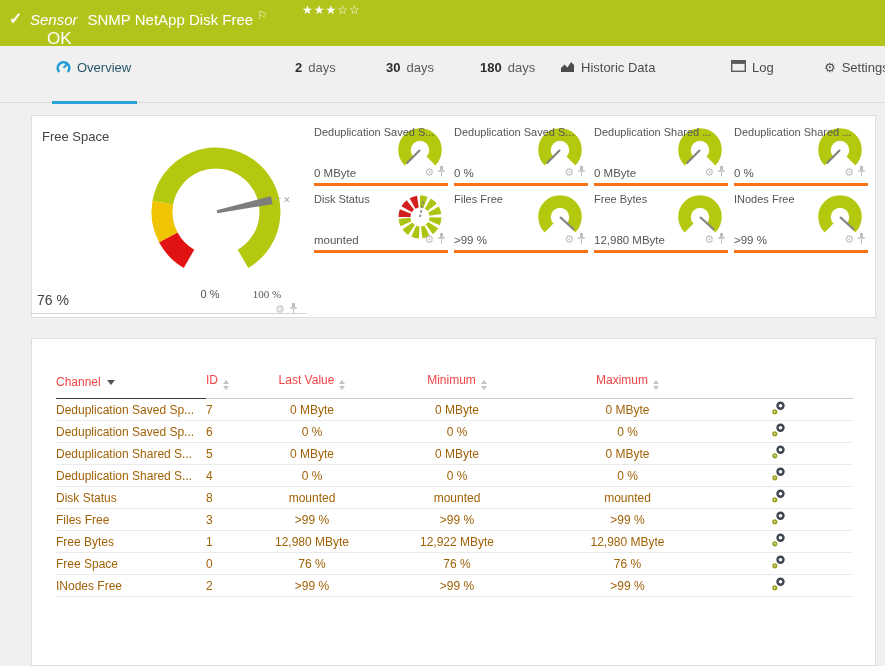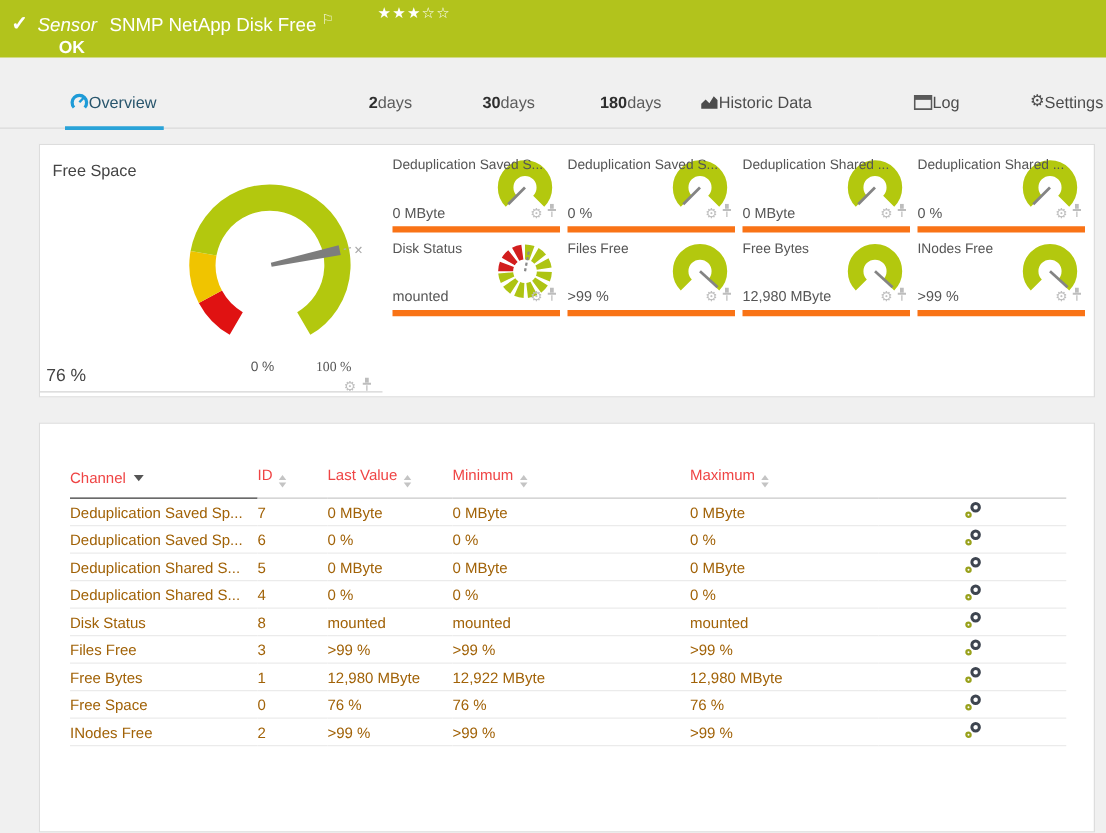--- a/index.html
+++ b/index.html
@@ -6,25 +6,25 @@
   html,body { width:885px; height:666px; overflow:hidden; background:#f0f0f0;
               font-family:"Liberation Sans", sans-serif; color:#555; }
 
   
   .banner { position:absolute; left:0; top:0; width:885px; height:46px; background:#b2c31c; }
   .banner .check { position:absolute; left:9px; top:9px; color:#fff; font-size:16px; font-weight:bold; }
   .banner .titleline { position:absolute; left:30px; top:9px; font-size:15px; color:#fff; white-space:nowrap; }
   .banner .kind { font-style:italic; margin-right:10px; }
   .banner .flag { font-size:11px; vertical-align:6px; margin-left:4px; color:#f2f6d8; }
   .banner .stars { position:absolute; left:302px; top:3px; font-size:12px; color:#fff; letter-spacing:1px; cursor:pointer; }
-  .banner .status { position:absolute; left:47px; top:29px; font-size:14px; font-weight:bold; color:#fff; }
+  .banner .status { position:absolute; left:47px; top:29px; font-size:17px; font-weight:normal; color:#fff; }
 
   
   .tabbar { position:absolute; left:0; top:60px; width:885px; height:43px; border-bottom:1px solid #d9d9d9; }
-  .tab { position:absolute; top:0; height:43px; display:flex; align-items:center; 
+  .tab { position:absolute; top:0; height:43px; display:flex; align-items:flex-start; gap:6px;
          font-size:13px; color:#4c4c4c; cursor:pointer; white-space:nowrap; }
   .tab.active { color:#29566d; }
   .tab.active::after { content:""; position:absolute; left:-4px; right:-6px; bottom:-1px; height:3px; background:#2aa3d8; }
   .tab b { color:#2e2e2e; font-weight:bold; }
   .tab .u { color:#5c5c5c; }
   .gearglyph { font-size:13px; color:#4c4c4c; font-family:"DejaVu Sans", sans-serif; }
 
   
   .panel { position:absolute; left:31px; width:845px; background:#fff; border:1px solid #ddd; }
   .panel.gauges { top:115px; height:203px; }
@@ -37,32 +37,32 @@
   .pg-max { position:absolute; left:213px; top:172px; width:44px; text-align:center; font-size:11px; color:#555;font-family:Liberation Serif, serif; }
   .pg-value { position:absolute; left:5px; top:176px; font-size:14px; color:#444; }
   .pg-line { position:absolute; left:0; top:197px; width:274px; height:1px; background:#d4d4d4; }
   .pg-icons { position:absolute; left:243px; top:184px; display:flex; gap:4px; align-items:center; }
   .mini-gear { font-size:11px; color:#c0c0c0; cursor:pointer; line-height:1; font-family:"DejaVu Sans", sans-serif; }
   .pin { cursor:pointer; display:inline-block; }
 
   
   .sg-grid { position:absolute; left:282px; top:8px; width:560px;
              display:grid; grid-template-columns:repeat(4,140px); grid-auto-rows:62px; row-gap:5px; }
-  .sg-cell { position:relative; width:134px; border-bottom:5px solid #f97316; }
+  .sg-cell { position:relative; width:134px; border-bottom:3px solid #f97316; }
   .sg-title { position:absolute; left:0; top:2px; font-size:11px; color:#555; white-space:nowrap; z-index:2; }
   .sg-svg { position:absolute; right:4px; top:4px; }
   .sg-value { position:absolute; left:0; bottom:4px; font-size:11.5px; color:#555; white-space:nowrap; }
   .sg-icons { position:absolute; right:2px; bottom:2px; display:flex; gap:3px; align-items:center; }
 
   
   table.channels { border-collapse:collapse; table-layout:fixed; margin:28px 0 0 24px; width:797px; font-size:12px; }
   table.channels th { font-weight:normal; color:#ef4444; padding:6px 0 8px 0; border-bottom:1px solid #c9c9c9; }
   table.channels th.sorted { border-bottom:1px solid #3a3a3a; }
   table.channels td { padding:0; height:22px; border-bottom:1px solid #ebebeb; color:#a16207; }
-  .al { text-align:left; } .ar { text-align:left; } .ac { text-align:center; }
+  .al { text-align:left; } .ar { text-align:center; } .ac { text-align:center; }
   .tri-dn { display:inline-block; width:0; height:0; border-left:4px solid transparent;
             border-right:4px solid transparent; border-top:5px solid #555; margin-left:6px; vertical-align:1px; }
   .sort { display:inline-flex; flex-direction:column; gap:2px; margin-left:5px; vertical-align:0px; }
   .sort i { width:0; height:0; border-left:3.5px solid transparent; border-right:3.5px solid transparent; }
   .sort .up { border-bottom:4px solid #c4c4c4; }
   .sort .dn { border-top:4px solid #c4c4c4; }
   .wrench { cursor:pointer; display:inline-block; }
   td.c-channel { cursor:pointer; }
 </style>
 </head>

